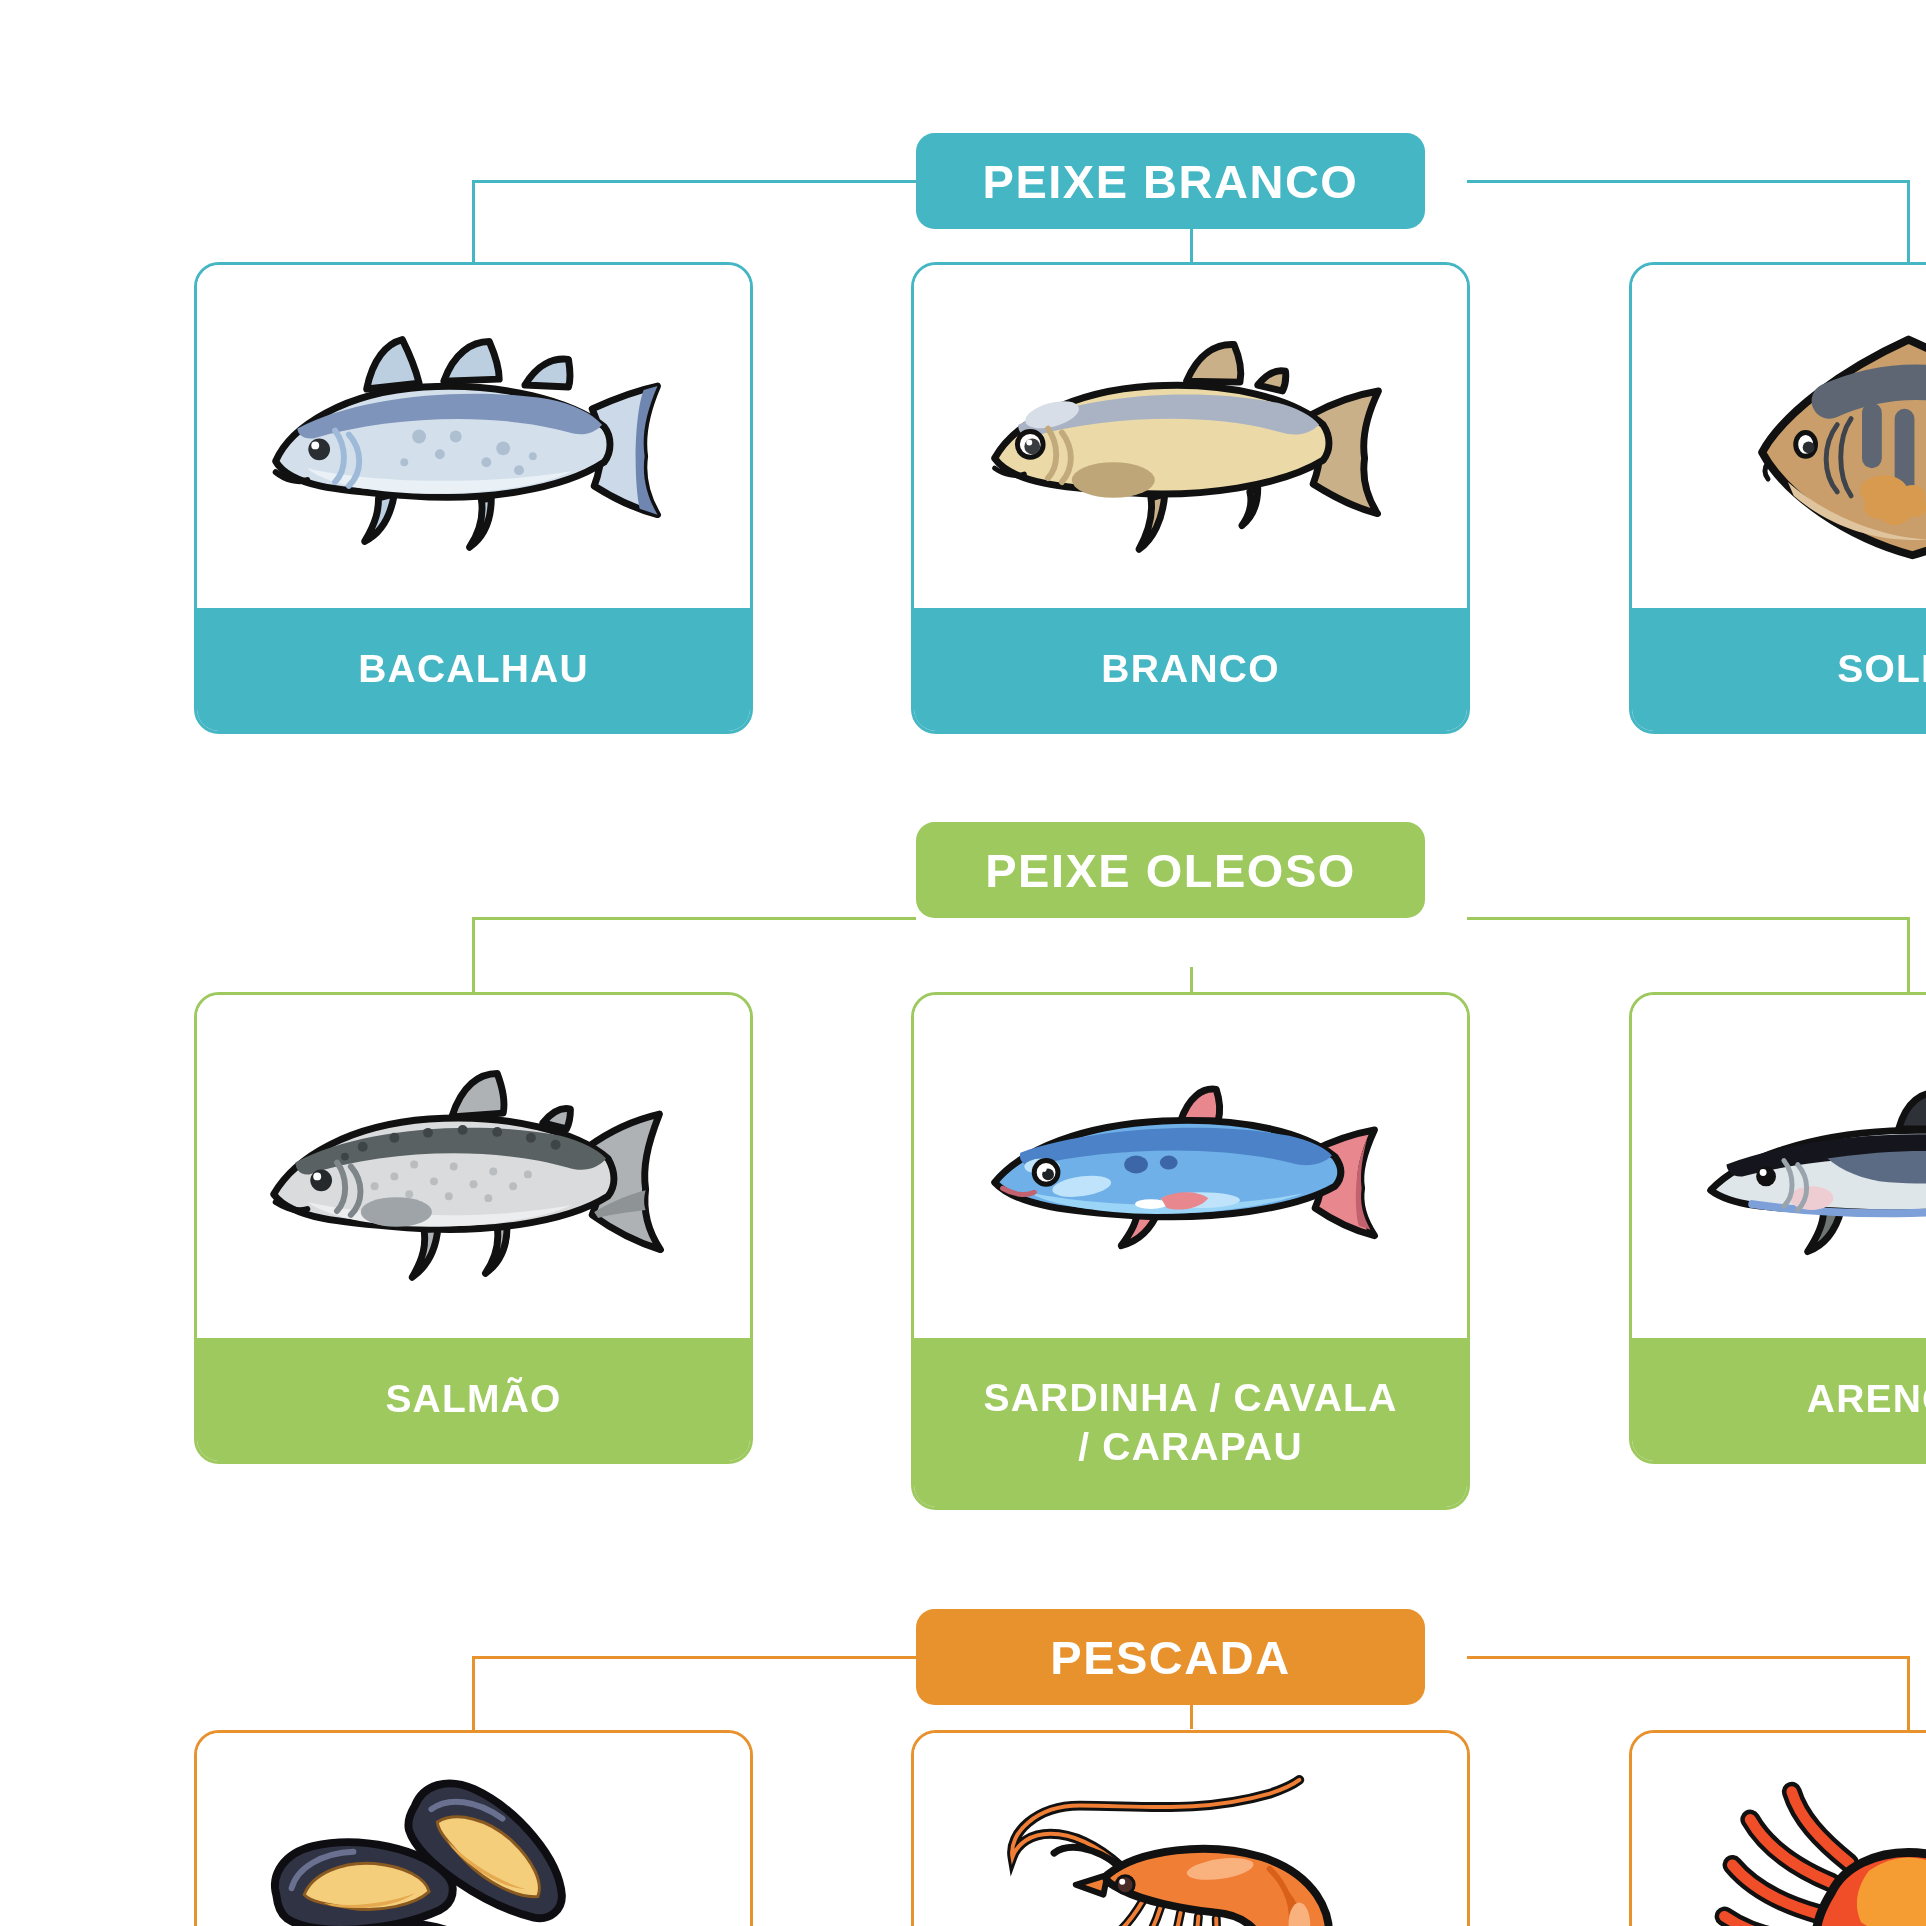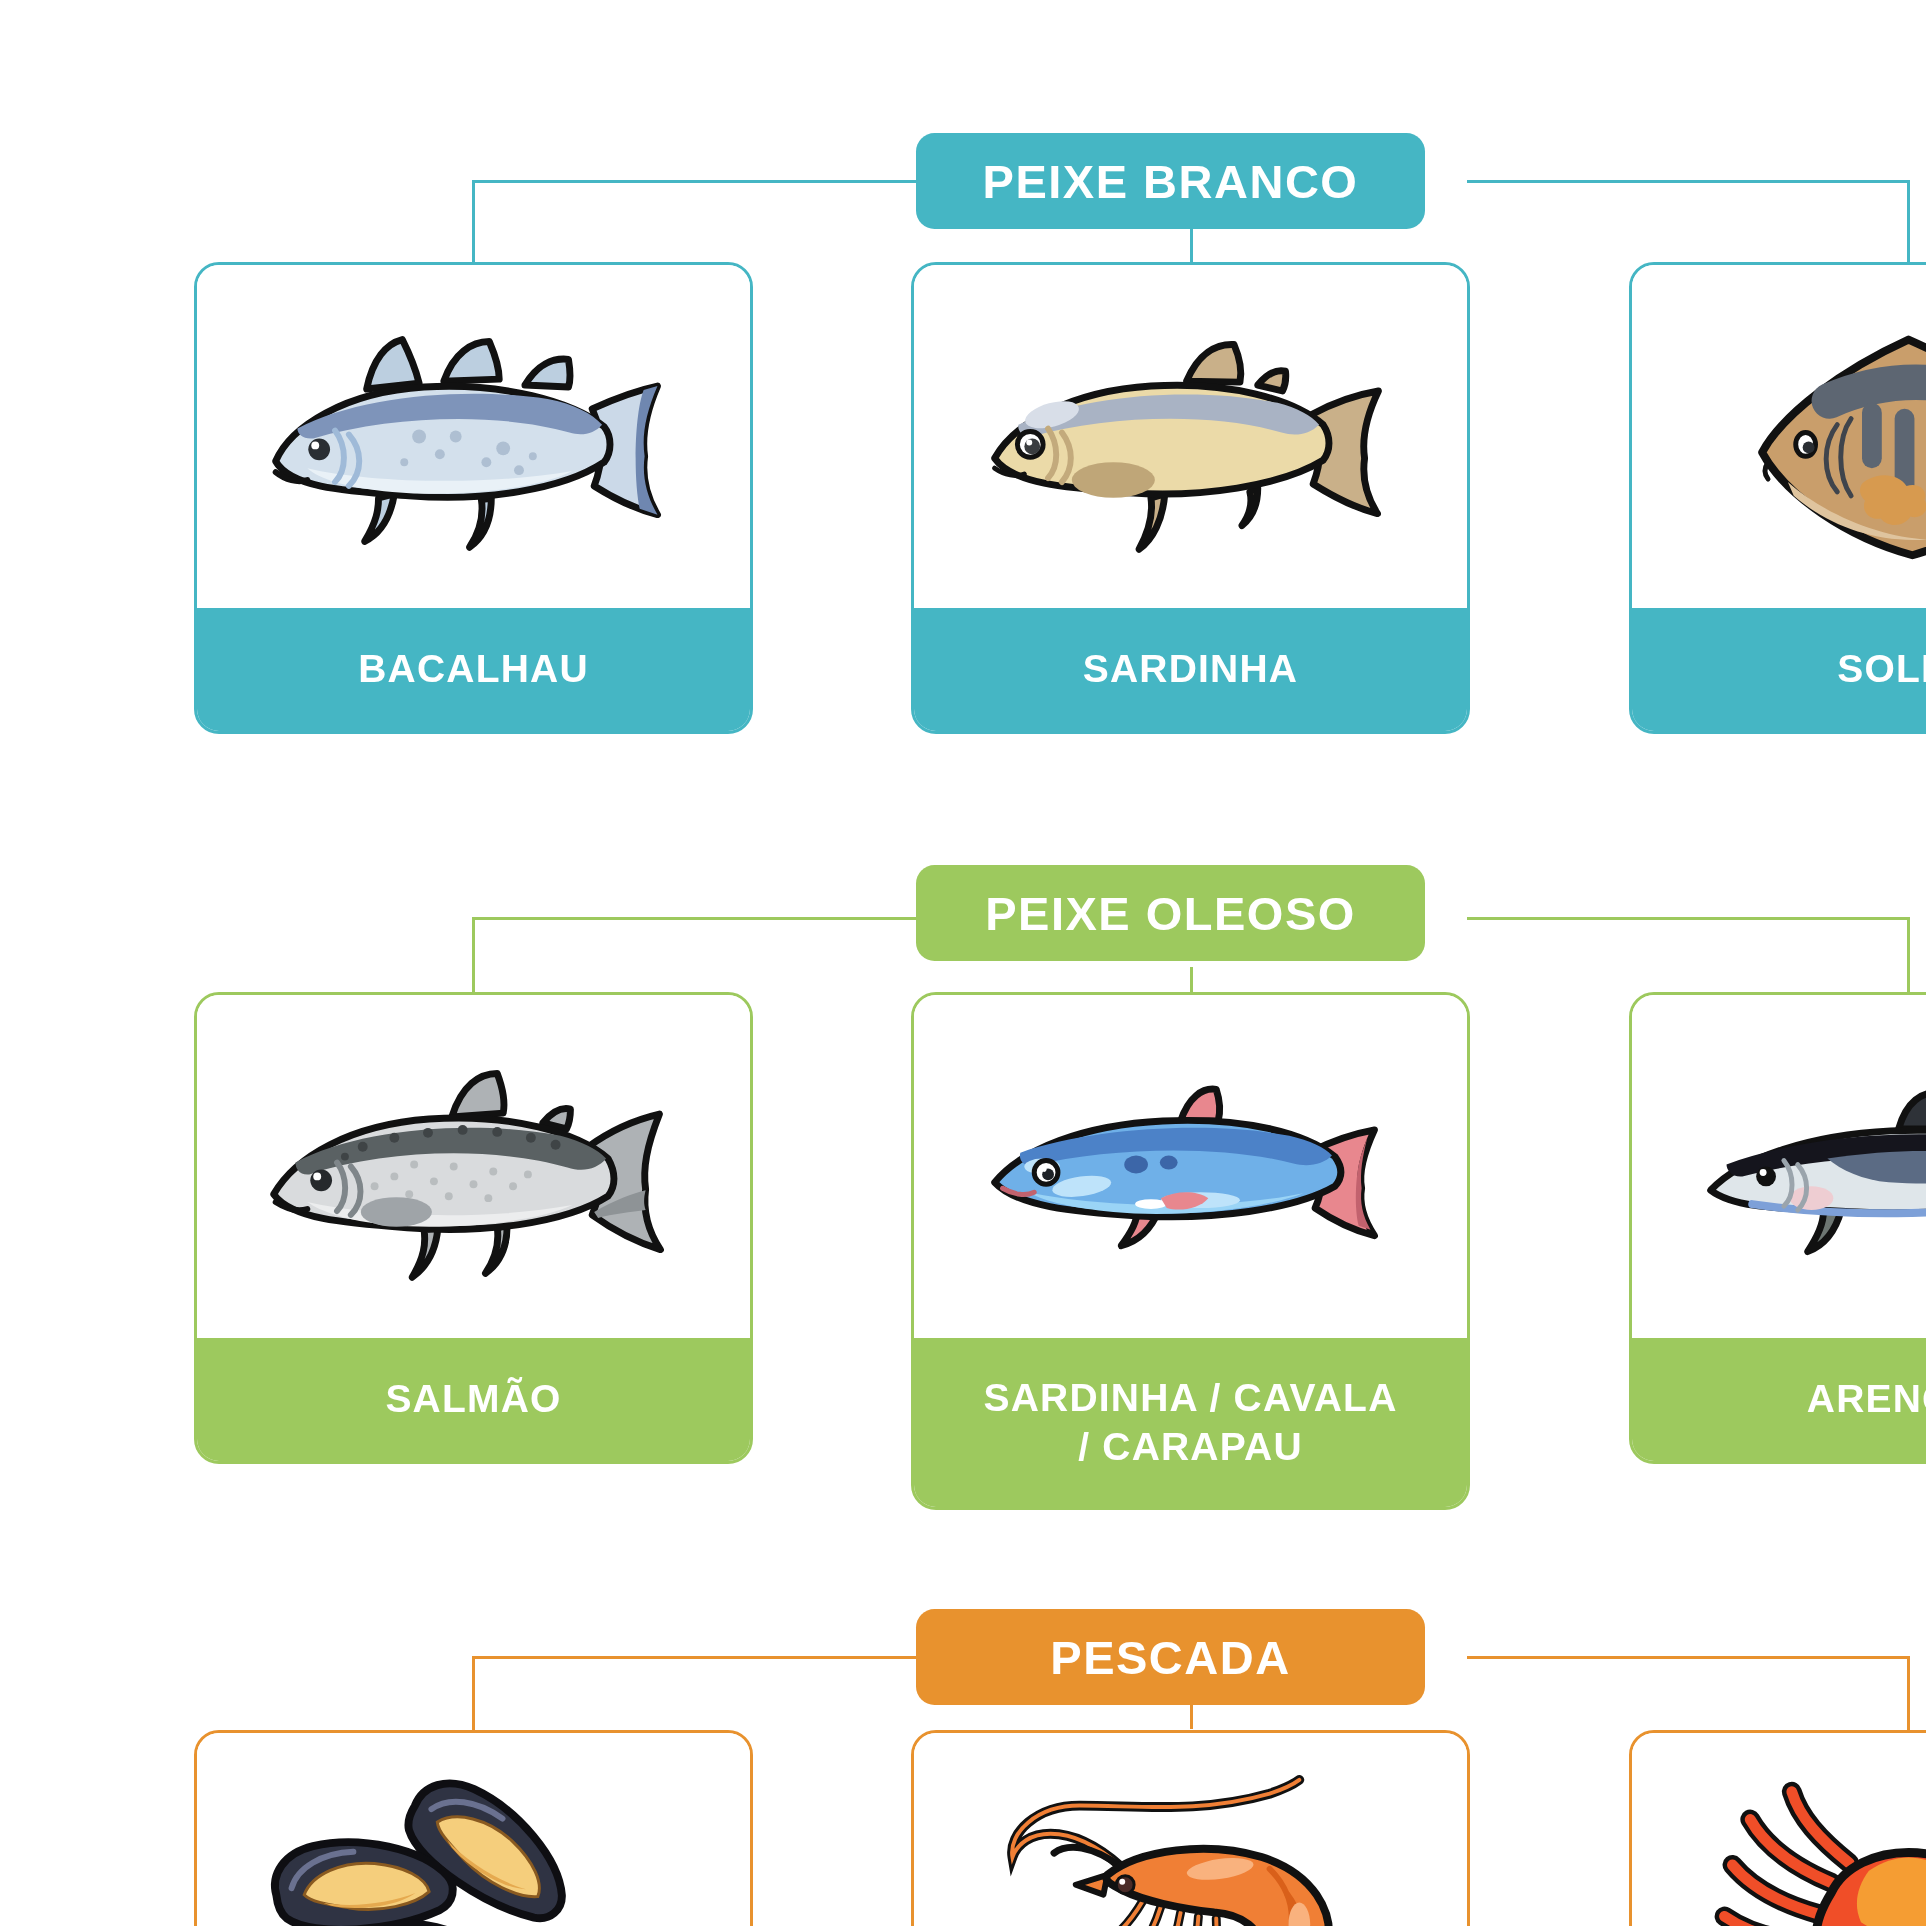--- a/index.html
+++ b/index.html
@@ -112,21 +112,21 @@
           <path d="M100,146 C112,162 112,182 100,196"></path>
           <path d="M86,142 C97,158 97,180 86,192"></path>
         </g>
         <circle cx="68" cy="158" r="13" fill="#ffffff" stroke="#111111" stroke-width="5"></circle>
         <circle cx="70" cy="160" r="8" fill="#3A3D40"></circle>
         <circle cx="67" cy="156" r="3" fill="#ffffff"></circle>
         <path d="M32,182 C42,189 54,191 62,188" fill="none" stroke="#111111" stroke-width="5" stroke-linecap="round"></path>
       </svg>
     </div>
     <div class="band">
-      <span>SARDINHA</span>
+      <span>BRANCO</span>
     </div>
   </div>
 
   <div class="card h-default" style="left: 1629px; top: 262px; --c: #45B6C4;">
     <div class="art">
       <svg width="455" height="297" viewBox="0 0 460 300">
         <path d="M374,156 C396,144 414,140 430,142 L424,170 C422,180 422,188 424,196 L430,222 C412,226 394,220 378,210 C386,193 386,174 374,156 Z" fill="#6A7076" stroke="#111111" stroke-width="7" stroke-linejoin="round"></path>
         <path d="M230,52 C298,82 356,126 380,166 C358,210 298,252 234,270 C168,252 106,210 82,166 C104,126 164,82 230,52 Z" fill="#C99E6B" stroke="#111111" stroke-width="8" stroke-linejoin="round"></path>
         <path d="M108,196 C146,230 204,252 248,254 C198,258 148,240 114,210 Z" fill="#DFC49E"></path>
         <path d="M150,114 C218,84 298,90 350,132" fill="none" stroke="#5D6672" stroke-width="36" stroke-linecap="round"></path>
@@ -151,21 +151,21 @@
       <span>SOLHA</span>
     </div>
   </div>
 
   <div class="connector hline" style="left: 473px; top: 917px; width: 443px; --c: #9DC95E;"></div>
   <div class="connector hline" style="left: 1467px; top: 917px; width: 442px; --c: #9DC95E;"></div>
   <div class="connector vline" style="left: 472px; top: 917px; height: 75px; --c: #9DC95E;"></div>
   <div class="connector vline" style="left: 1907px; top: 917px; height: 75px; --c: #9DC95E;"></div>
   <div class="connector vline" style="left: 1190px; top: 967px; height: 25px; --c: #9DC95E;"></div>
 
-  <div class="group-header" style="top: 865px; --c: #9DC95E;">
+  <div class="group-header" style="top: 822px; --c: #9DC95E;">
     <span>PEIXE OLEOSO</span>
   </div>
 
   <div class="card h-tall" style="left: 911px; top: 992px; --c: #9DC95E;">
     <div class="art">
       <svg width="455" height="297" viewBox="0 0 460 300">
         <g stroke="#111111" stroke-width="7" stroke-linejoin="round">
           <path d="M354,134 C374,124 394,117 416,113 C404,139 400,157 403,172 C400,189 406,205 416,220 C393,214 372,203 356,192 C365,172 363,152 354,134 Z" fill="#E8878E"></path>
           <path d="M220,104 C228,80 242,70 256,72 C260,84 260,96 258,104 Z" fill="#E8878E"></path>
           <path d="M198,194 C190,214 176,226 160,230 C172,214 176,204 176,196 Z" fill="#E8878E"></path>

